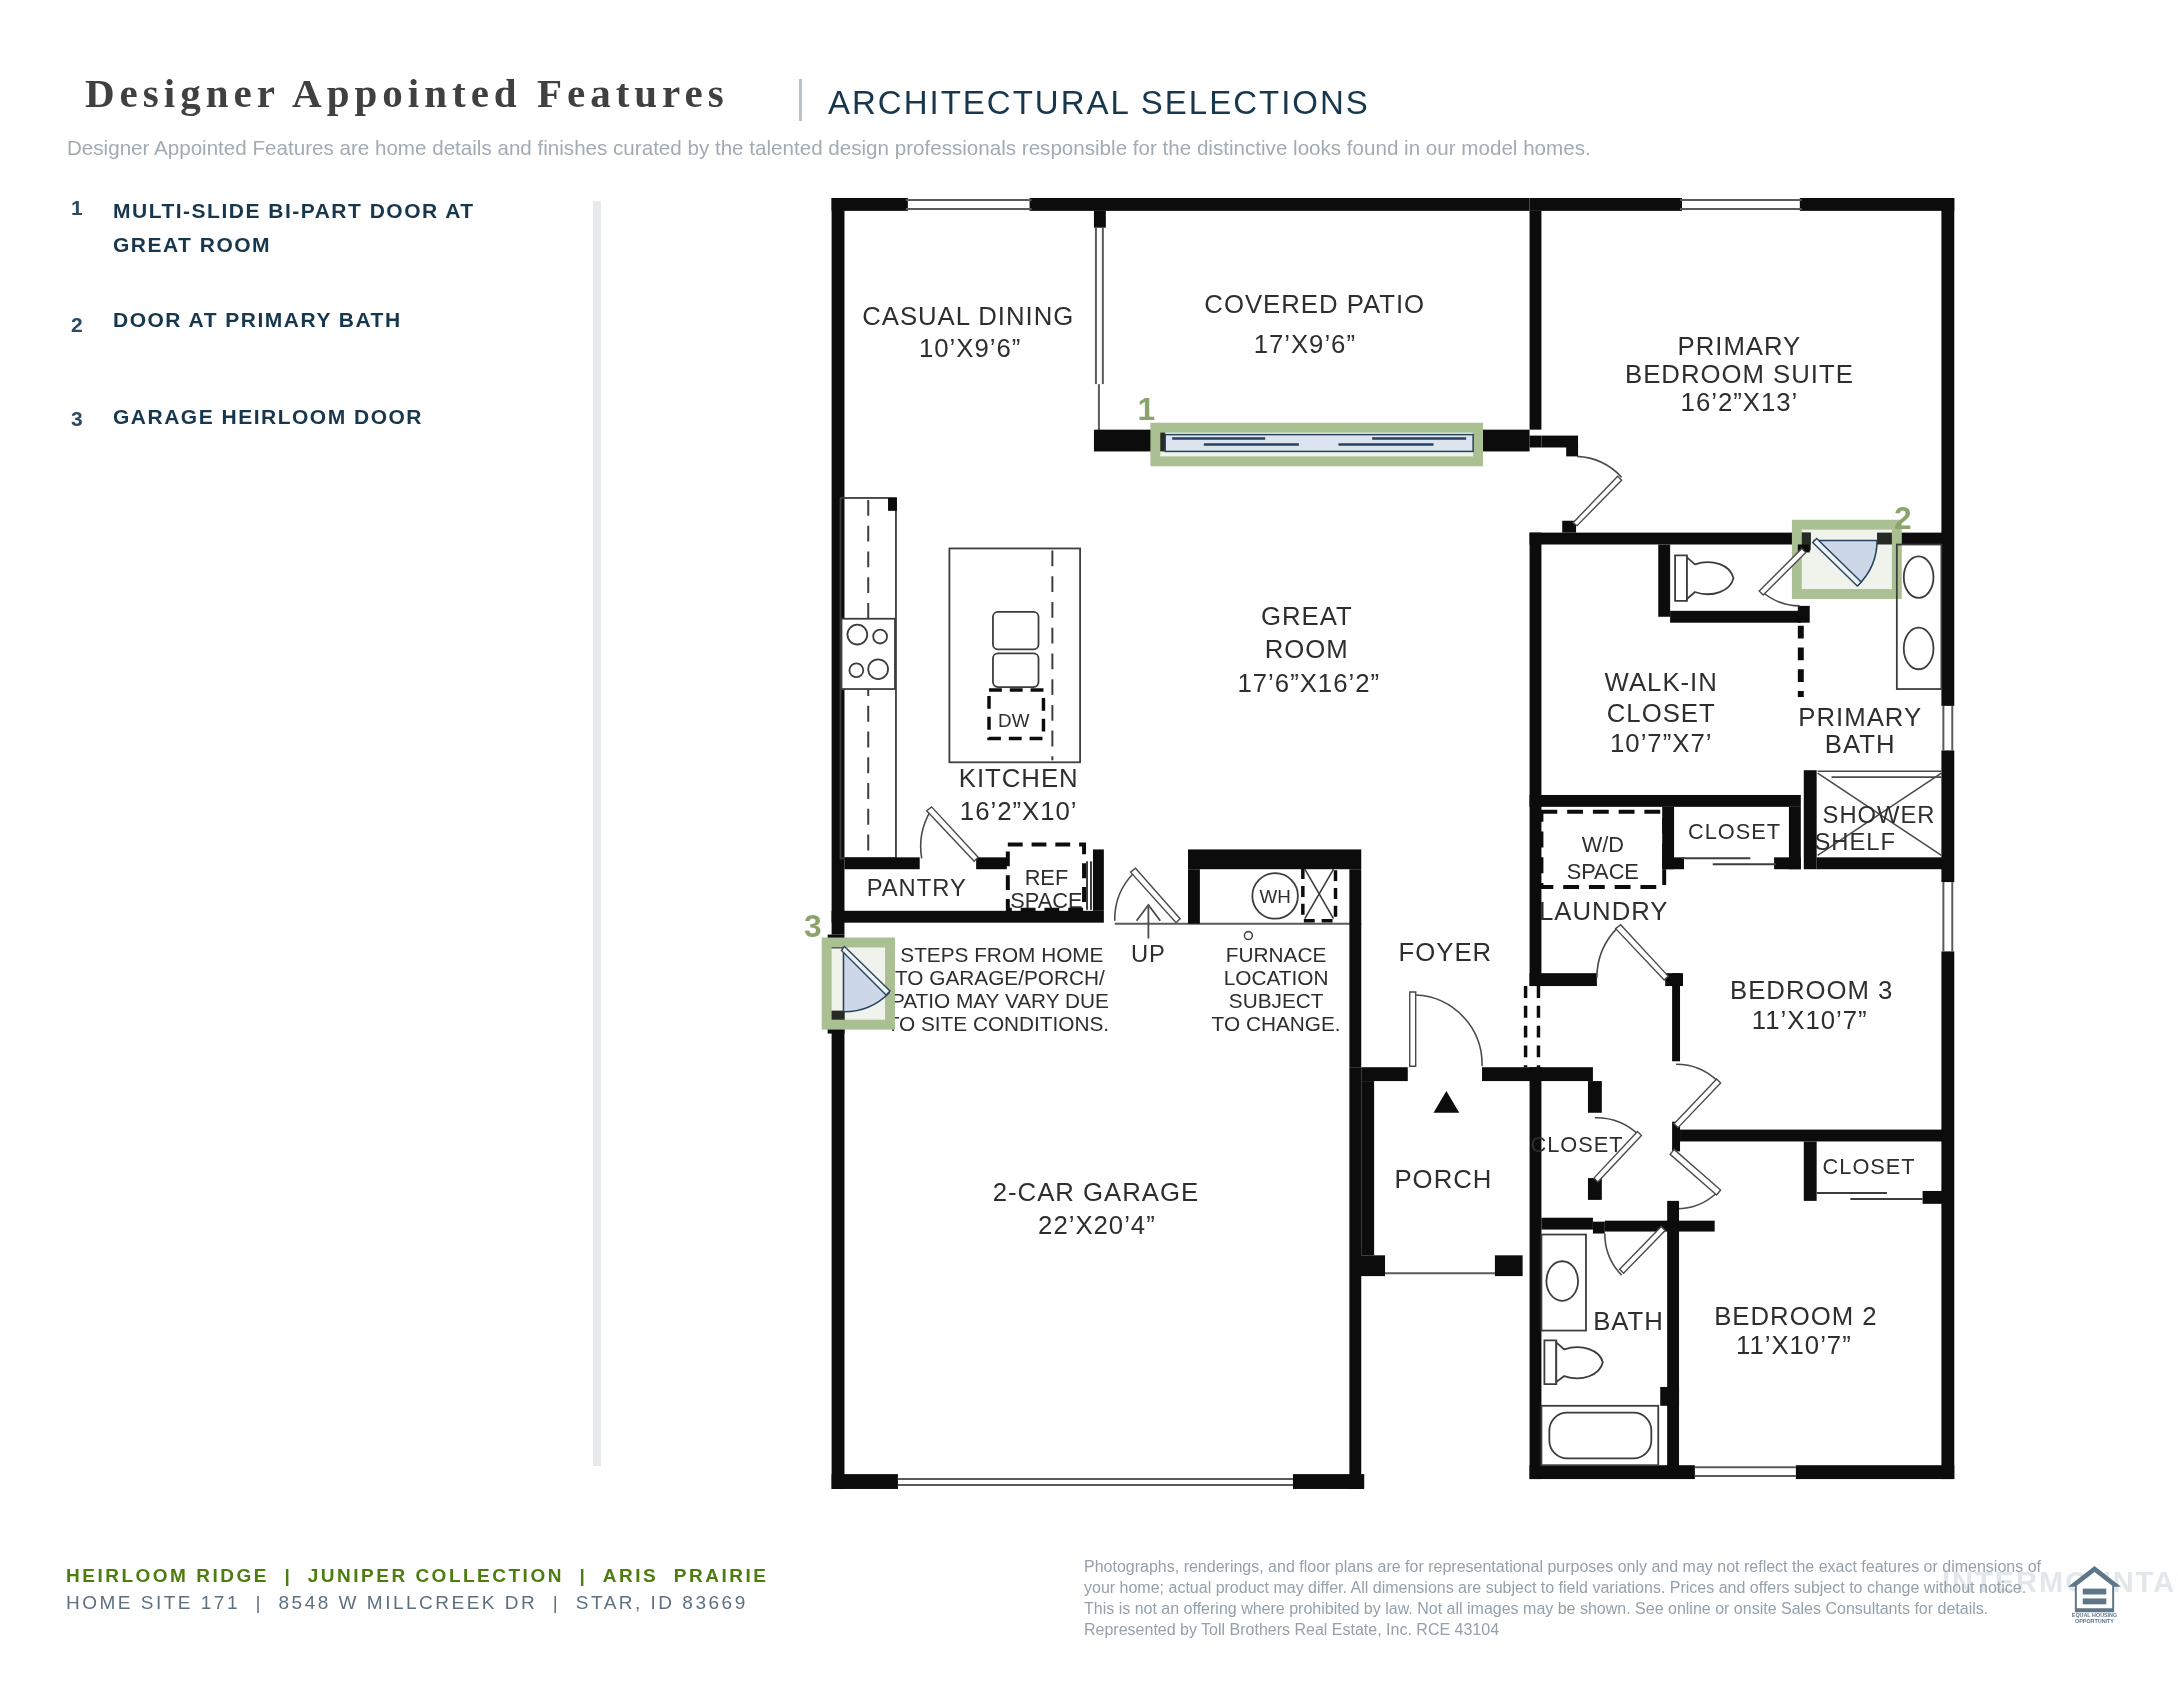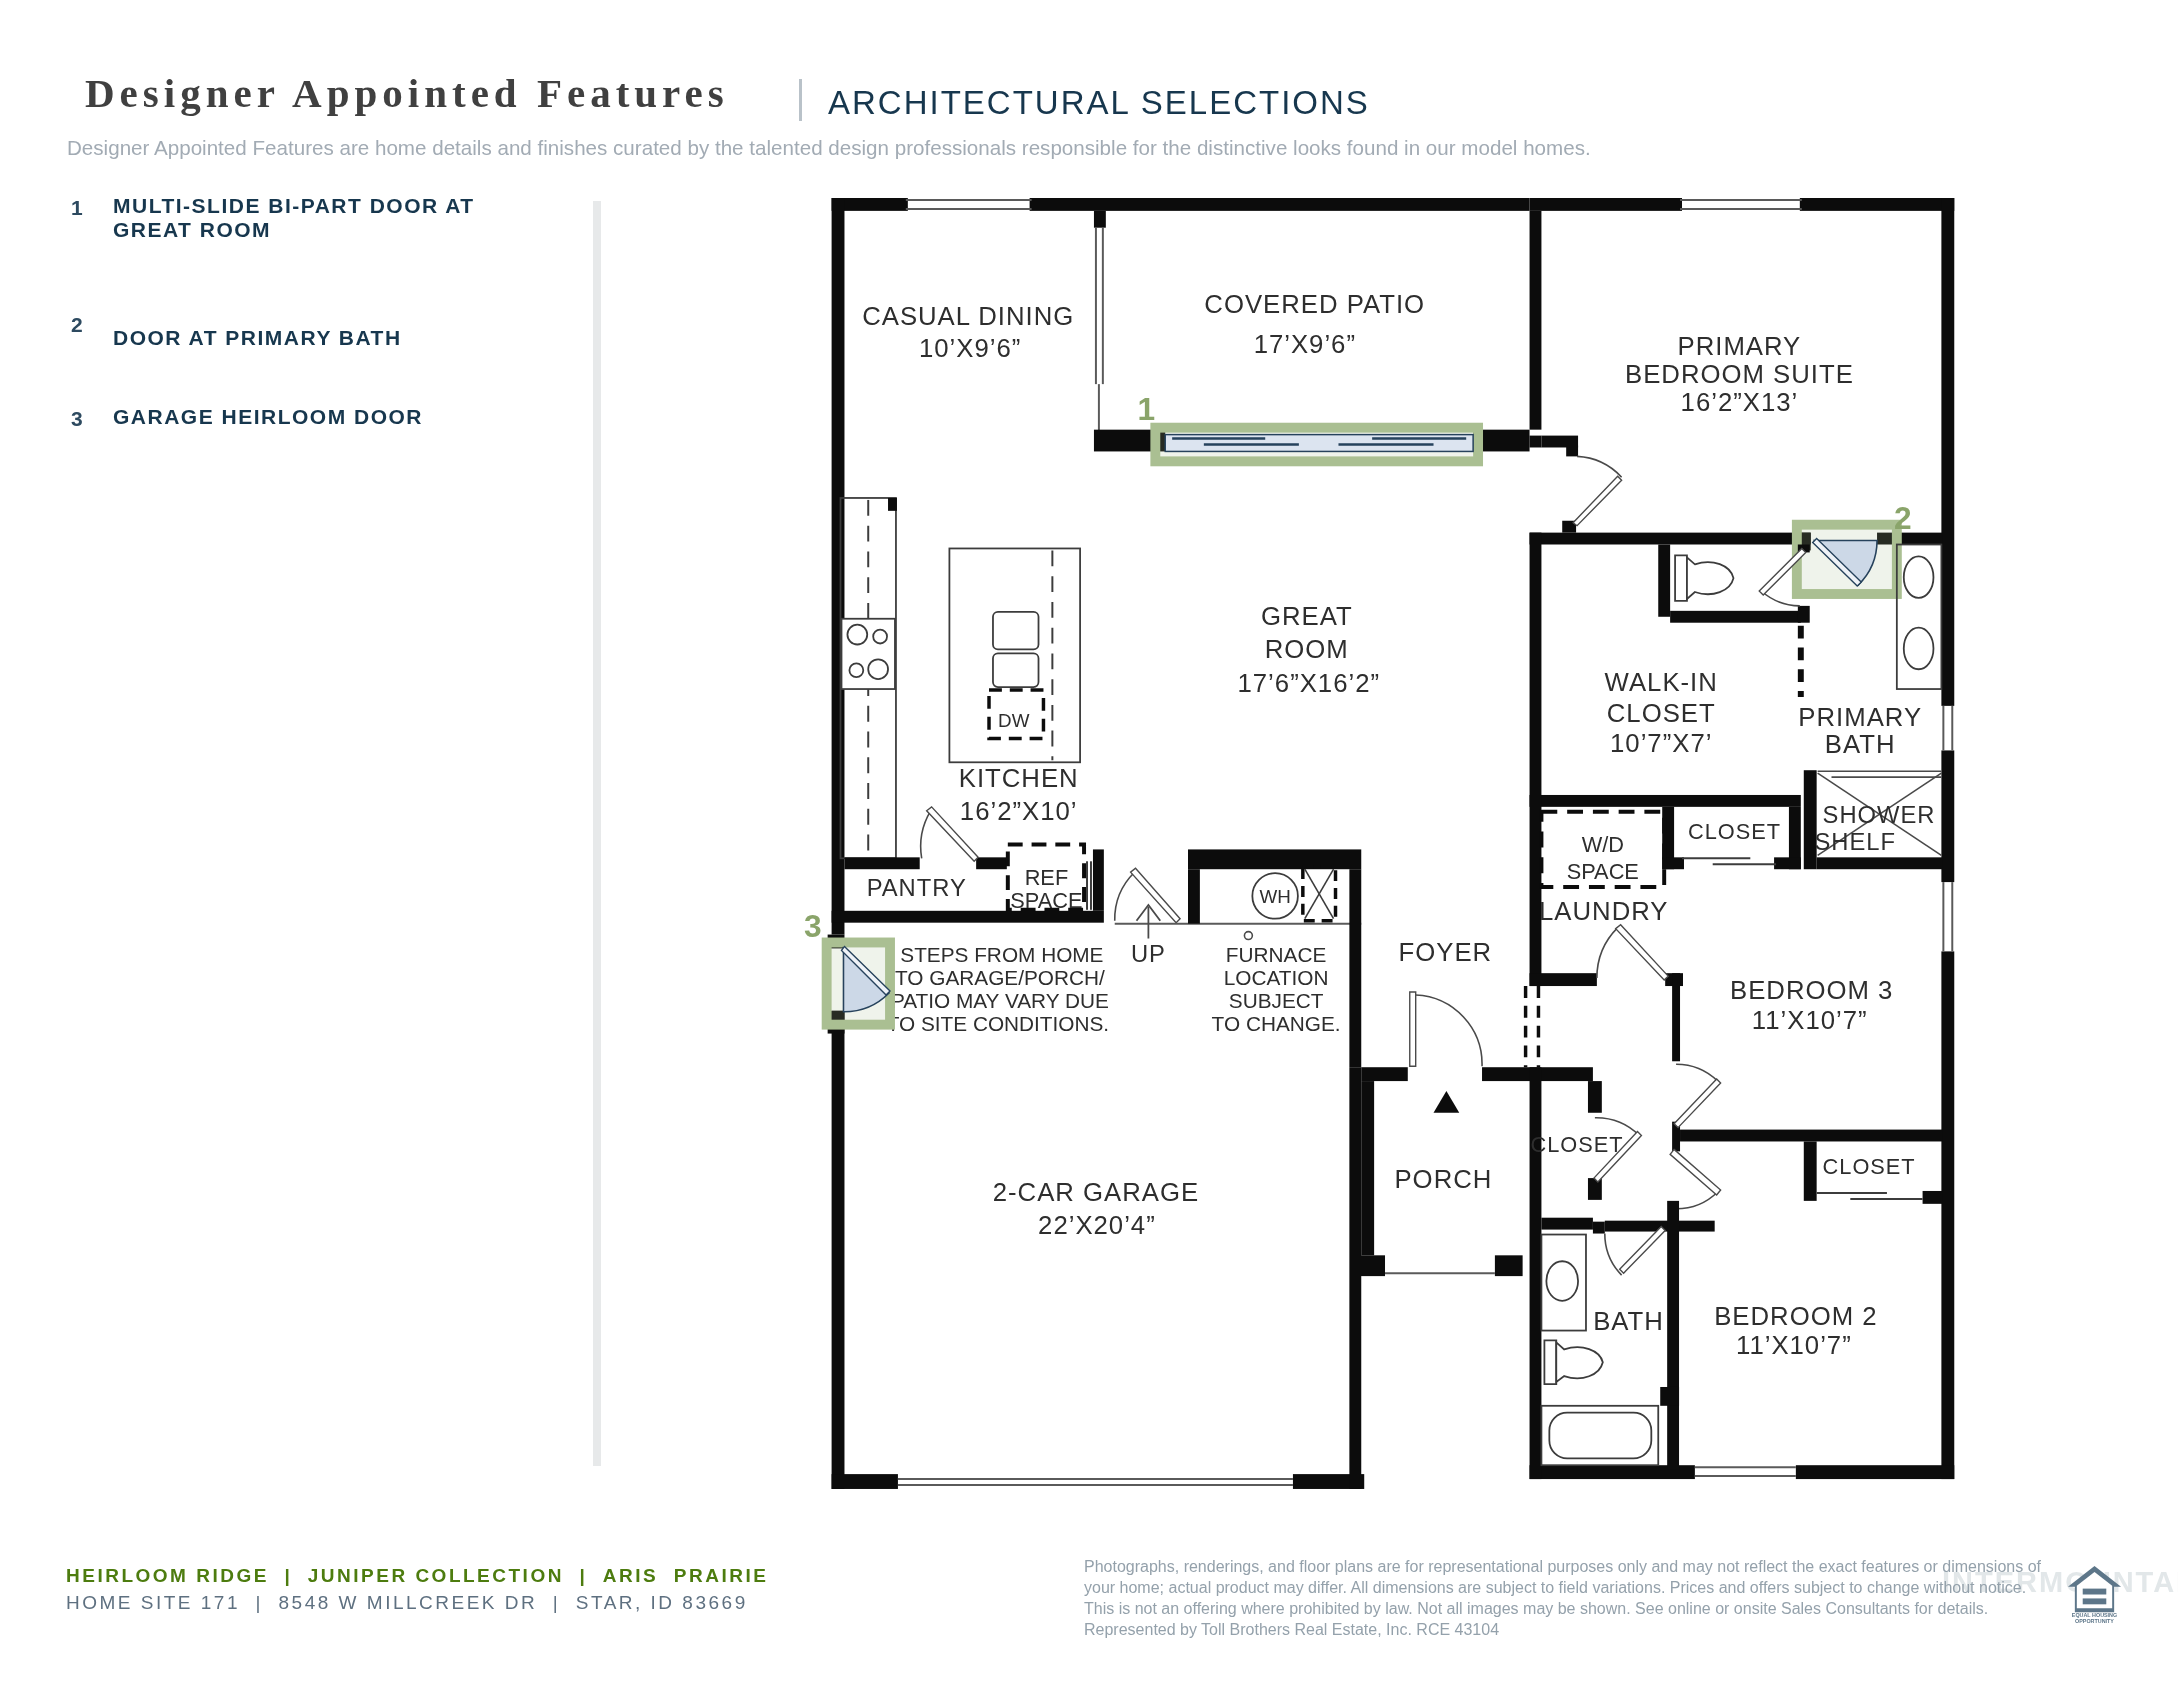--- a/index.html
+++ b/index.html
@@ -12,25 +12,25 @@
 <div class="abs" style="left:85px;top:69px;font-family:'Liberation Serif',serif;font-weight:bold;font-size:41px;color:#404040;letter-spacing:5px;">Designer Appointed Features</div>
 
 <div class="abs" style="left:799px;top:79px;width:3px;height:42px;background:#b9c2c9;"></div>
 
 <div class="abs" style="left:828px;top:84px;font-size:33px;color:#17374e;letter-spacing:2px;">ARCHITECTURAL SELECTIONS</div>
 
 <div class="abs" style="left:67px;top:136px;font-size:20.6px;color:#a2abb4;">Designer Appointed Features are home details and finishes curated by the talented design professionals responsible for the distinctive looks found in our model homes.</div>
 
 <div class="abs" style="left:71px;top:196px;font-size:21px;font-weight:bold;color:#2d4a60;">1</div>
 
-<div class="abs" style="left:113px;top:194px;font-size:21px;font-weight:bold;color:#17374e;letter-spacing:1.5px;line-height:24px;">MULTI-SLIDE BI-PART DOOR AT<br>GREAT ROOM</div>
+<div class="abs" style="left:113px;top:194px;font-size:21px;font-weight:bold;color:#17374e;letter-spacing:1.5px;line-height:34px;">MULTI-SLIDE BI-PART DOOR AT<br>GREAT ROOM</div>
 
 <div class="abs" style="left:71px;top:313px;font-size:21px;font-weight:bold;color:#2d4a60;">2</div>
 
-<div class="abs" style="left:113px;top:326px;font-size:21px;font-weight:bold;color:#17374e;letter-spacing:1.5px;">DOOR AT PRIMARY BATH</div>
+<div class="abs" style="left:113px;top:308px;font-size:21px;font-weight:bold;color:#17374e;letter-spacing:1.5px;">DOOR AT PRIMARY BATH</div>
 
 <div class="abs" style="left:71px;top:407px;font-size:21px;font-weight:bold;color:#2d4a60;">3</div>
 
 <div class="abs" style="left:113px;top:405px;font-size:21px;font-weight:bold;color:#17374e;letter-spacing:1.5px;">GARAGE HEIRLOOM DOOR</div>
 
 <div class="abs" style="left:593px;top:201px;width:8px;height:1265px;background:#e7e9ea;"></div>
 
 <svg class="abs" style="left:0;top:0;" width="2178" height="1683" viewBox="0 0 2200 1700" fill="none">
 <g stroke-linecap="butt">
 

